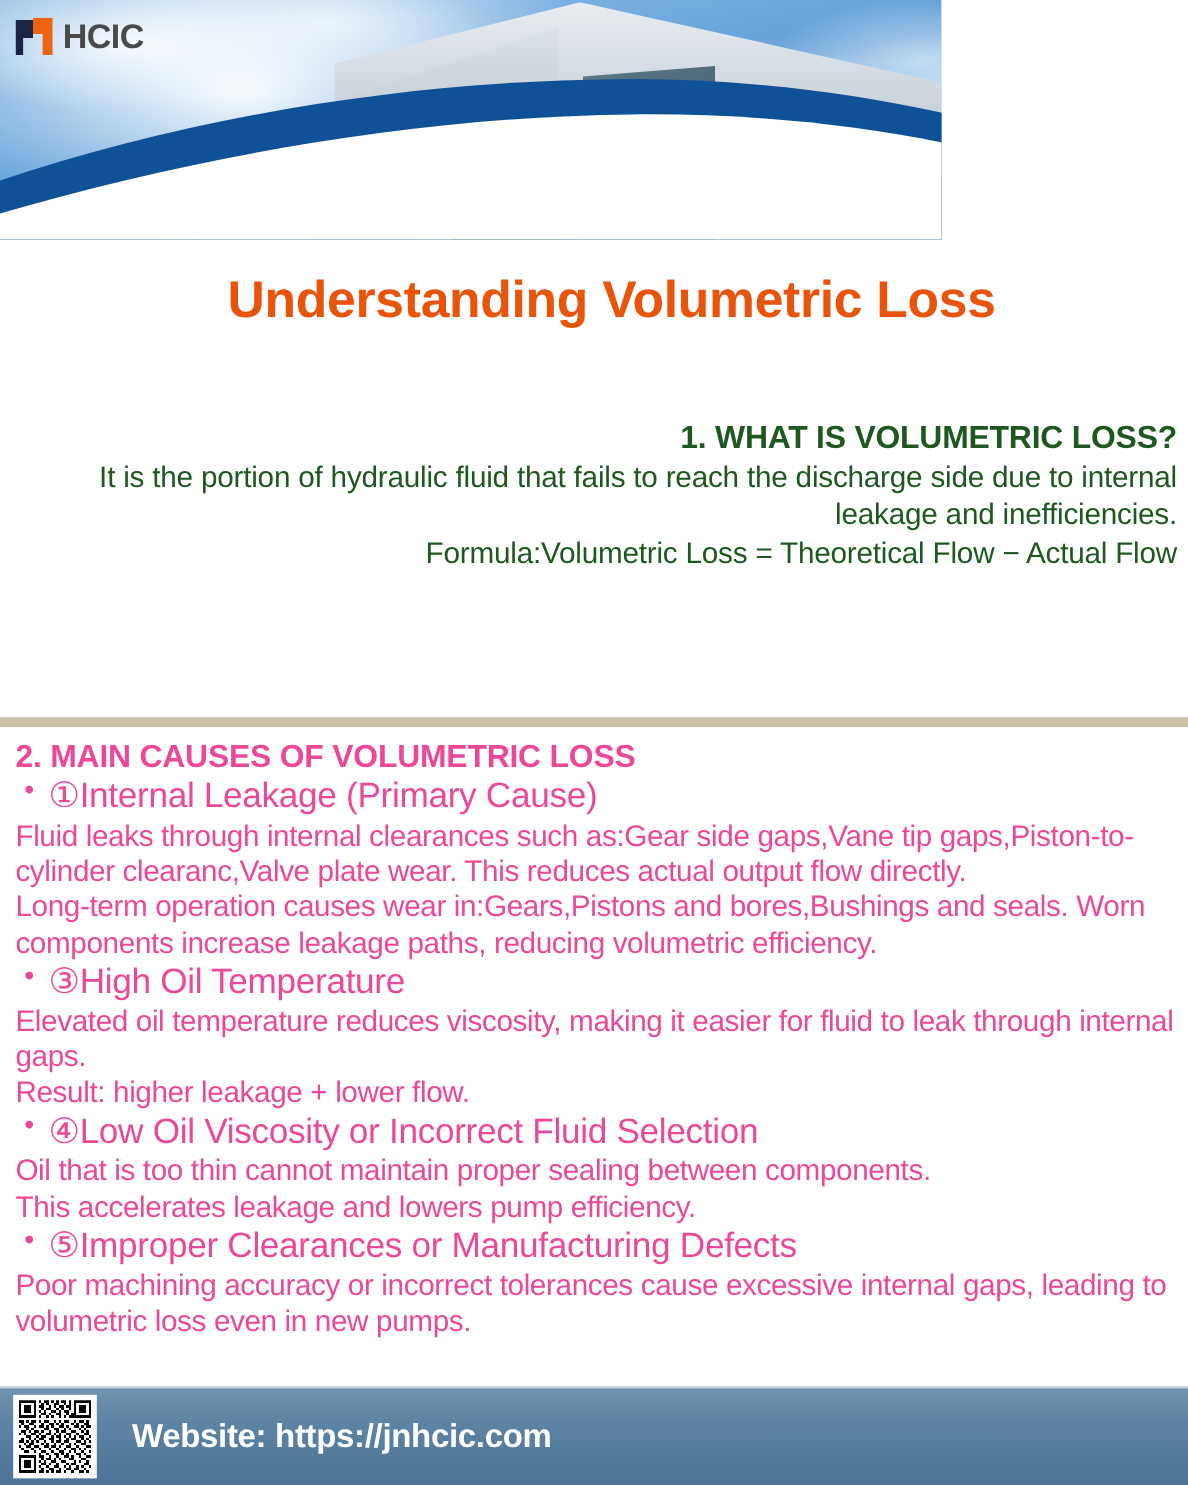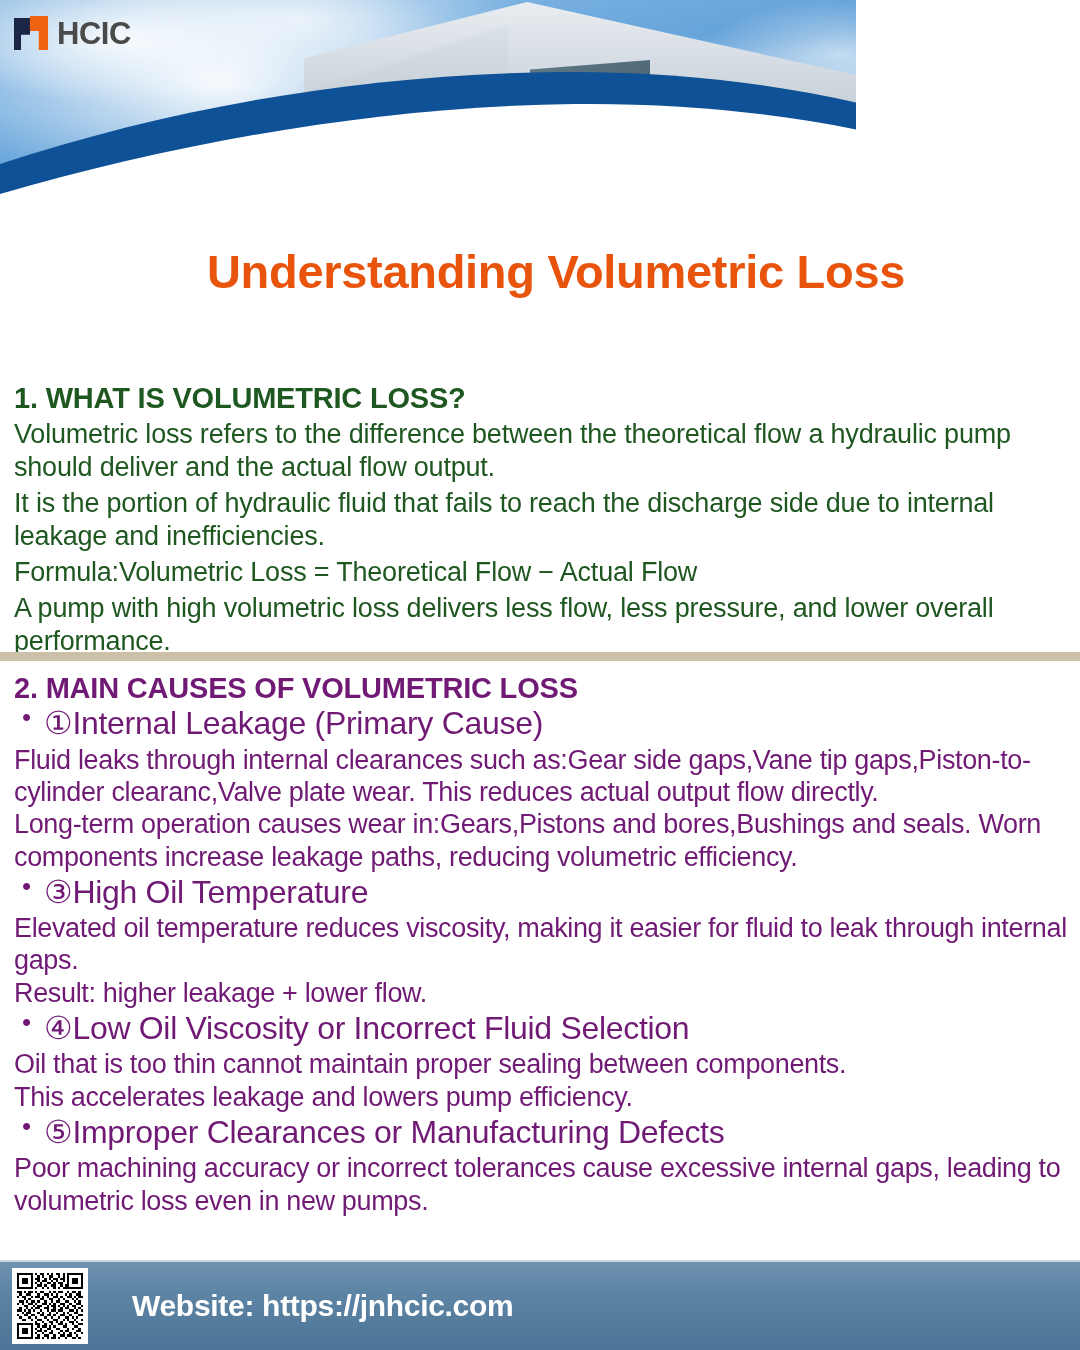--- a/index.html
+++ b/index.html
@@ -100,22 +100,22 @@
 
   
   .title {
     position:absolute; left:0; top:246px; width:1080px;
     text-align:center; color:#E8540C;
     font-weight:700; font-size:47px; line-height:1.12;
     font-stretch:condensed; letter-spacing:-0.3px;padding-left:32px;
   }
 
   
-  .sec1 { position:absolute; left:14px; top:382px; width:1056px; color:#1F5720; }
-  .sec2 { position:absolute; left:14px; top:672px; width:1056px; color:#701a75; }
+  .sec1 { position:absolute; left:14px; top:382px; width:1056px; color:#1F5720;text-align:right; }
+  .sec2 { position:absolute; left:14px; top:672px; width:1056px; color:#ec4899; }
   .h-sec { font-size:29px; font-weight:700; line-height:1.12; letter-spacing:-0.2px; }
   .p-sec { font-size:27px; line-height:1.20; letter-spacing:-0.2px; }
   .sec1 .p-sec { margin-top:4px; }
   .sec2 .p-sec { letter-spacing:-0.35px; }
 
   .bullet {
     font-size:32px; font-weight:400; line-height:1.22;
     padding-left:30px; position:relative; letter-spacing:-0.3px;
   }
   .bullet::before {
@@ -124,21 +124,21 @@
 
   .divider {
     position:absolute; left:0; top:652px; width:1080px; height:9px; background:#CCC1A8;
   }
 
   
   .footer {
     position:absolute; left:0; bottom:0; width:1080px; height:90px;
     background:linear-gradient(180deg,#6f93b0 0%, #5d84a4 35%, #4c7496 100%);
     border-top:2px solid #c9d6e0;
-    display:flex; align-items:center;gap:12px;
+    display:flex; align-items:center;
   }
   .qr {
     width:76px; height:76px; margin-left:12px; background:#fff; padding:5px;
     flex:0 0 auto; display:block;
   }
   .site-text {
     margin-left:32px; color:#ffffff; font-size:30px; font-weight:700; letter-spacing:-0.3px;
   }
 </style>
 </head>
@@ -180,24 +180,22 @@
     <div class="logo-text">HCIC</div>
   </div>
 </div>
 
 <div class="title">
   <div>Understanding Volumetric Loss</div>
 </div>
 
 <div class="sec1">
   <div class="h-sec">1. WHAT IS VOLUMETRIC LOSS?</div>
-  <div class="p-sec">Volumetric loss refers to the difference between the theoretical flow a hydraulic pump should deliver and the actual flow output.</div>
   <div class="p-sec">It is the portion of hydraulic fluid that fails to reach the discharge side due to internal leakage and inefficiencies.</div>
   <div class="p-sec">Formula:Volumetric Loss = Theoretical Flow − Actual Flow</div>
-  <div class="p-sec">A pump with high volumetric loss delivers less flow, less pressure, and lower overall performance.</div>
 </div>
 
 <div class="divider"></div>
 
 <div class="sec2">
   <div class="h-sec">2. MAIN CAUSES OF VOLUMETRIC LOSS</div>
 
   <div class="bullet">①Internal Leakage (Primary Cause)</div>
   <div class="p-sec">Fluid leaks through internal clearances such as:Gear side gaps,Vane tip gaps,Piston-to-cylinder clearanc,Valve plate wear. This reduces actual output flow directly.</div>
 

